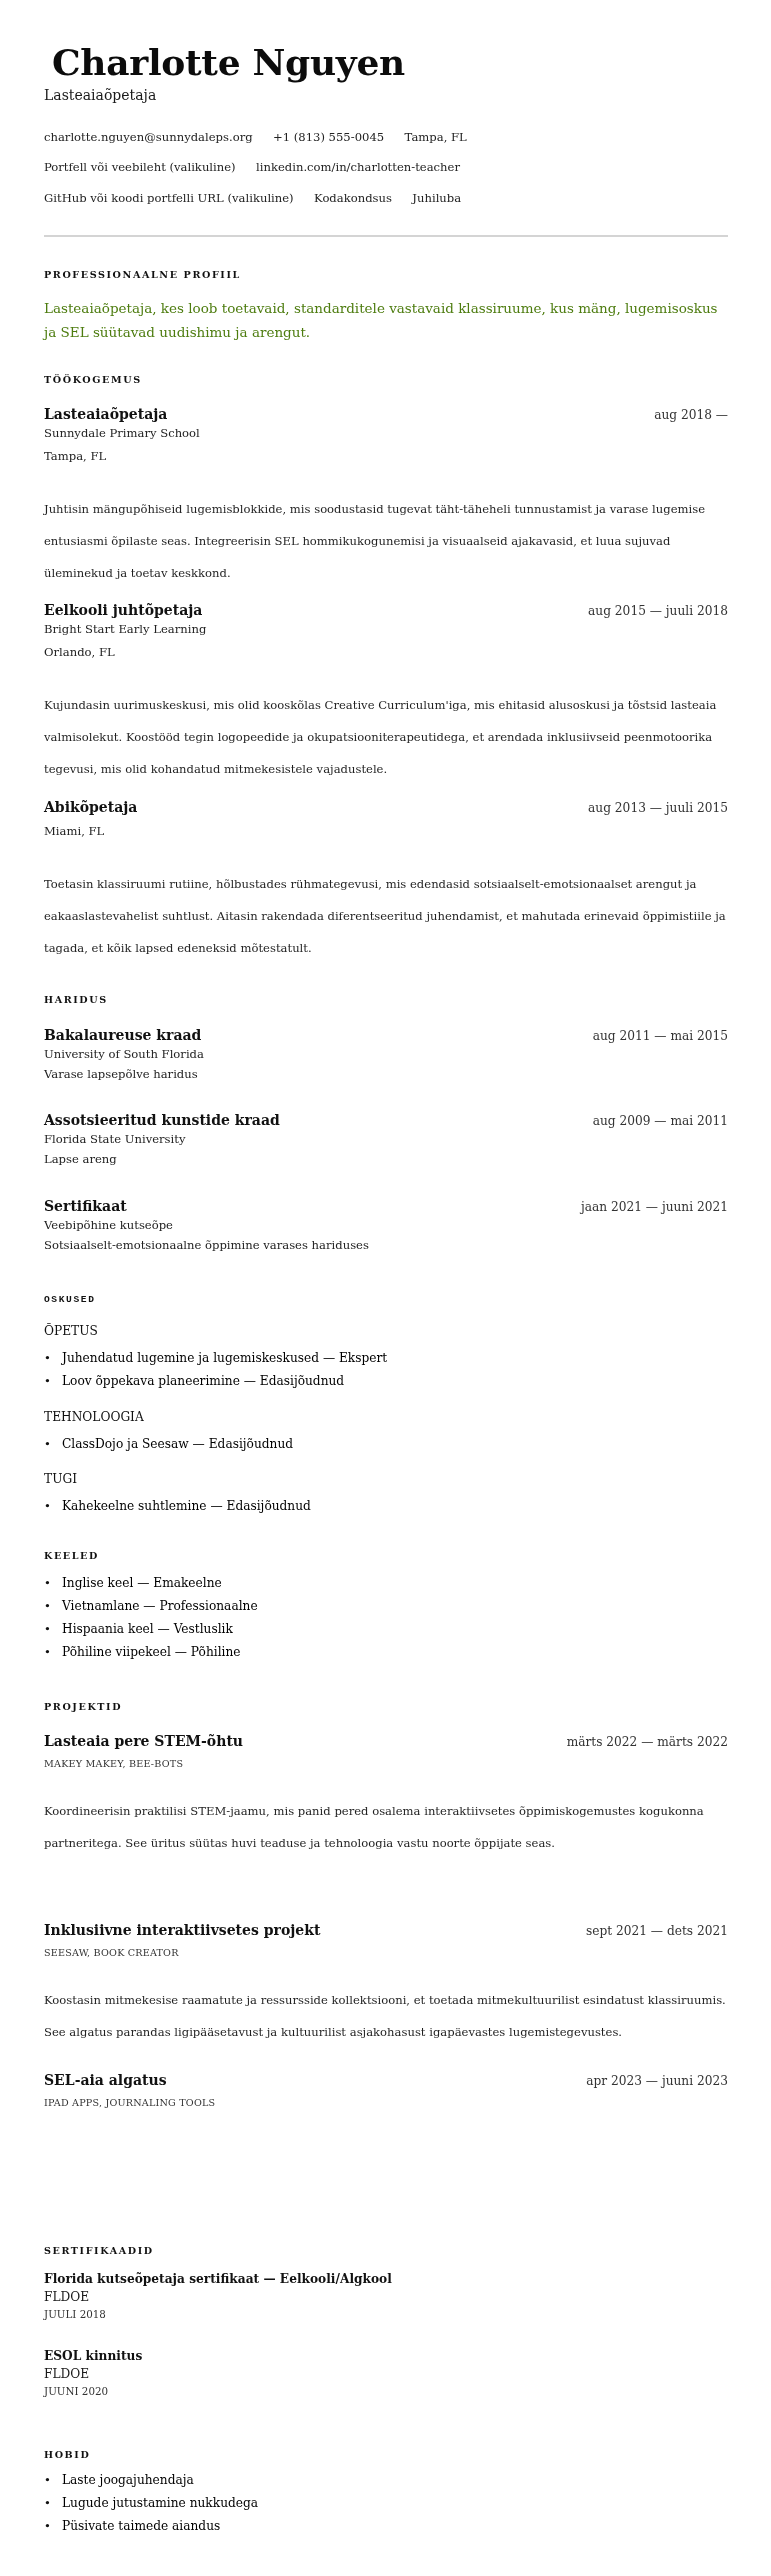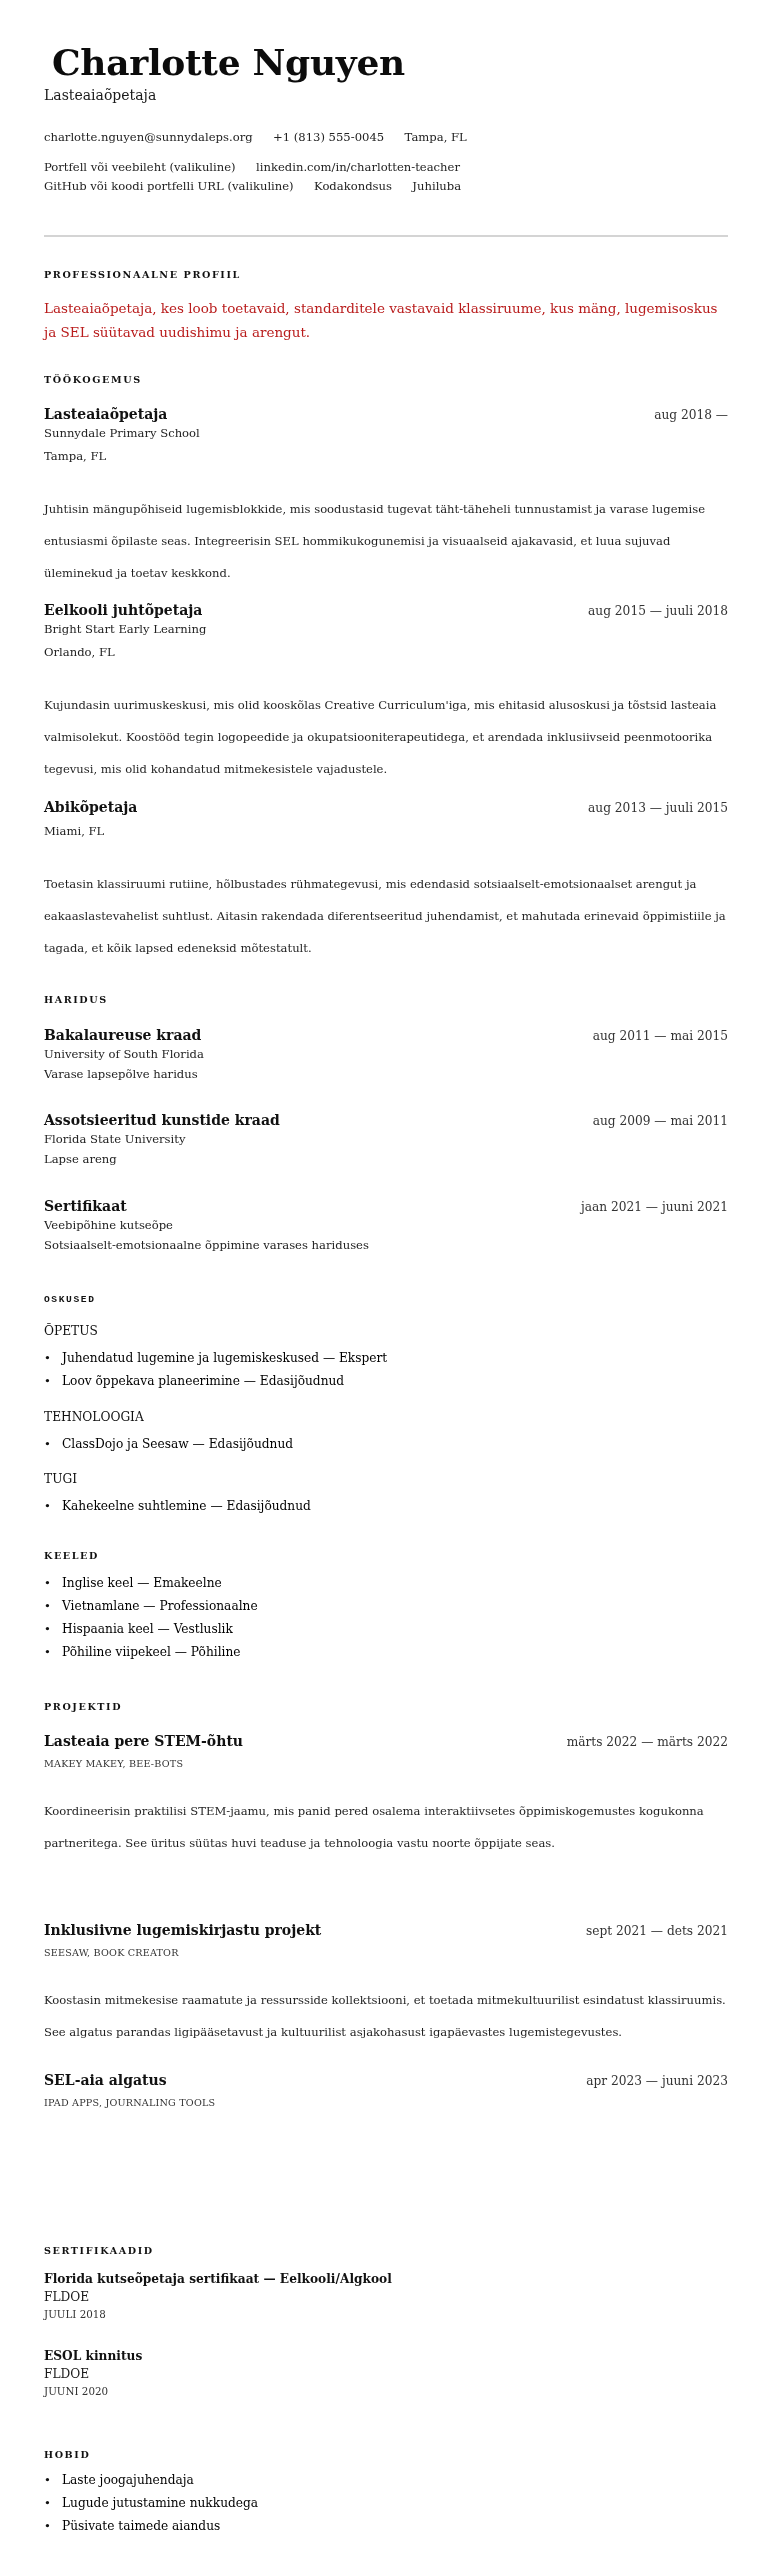--- a/index.html
+++ b/index.html
@@ -13,21 +13,21 @@
   }
   .page { position: absolute; left: 44px; top: 0; width: 684px; }
   .name { font-size: 36px; font-weight: bold; margin: 8px; position: absolute; top: 33px; left: 0; line-height: 1.2; color: #0c0c0c; letter-spacing: -0.3px; }
   .subtitle { position: absolute; top: 87px; left: 0; font-size: 14px; color: #1a1a1a; }
   .contact-line { position: absolute; left: 0; font-size: 11.6px; color: #222; white-space: nowrap; }
   .contact-line span { margin-right: 16.7px; }
   .contact-line span:last-child { margin-right: 0; }
   .divider { position: absolute; top: 235px; left: 0; width: 684px; height: 1.9px; background: #d4d4d4; }
 
   .section-title { position: absolute; left: 0; font-size: 9.6px; font-weight: bold; letter-spacing: 1.6px; text-transform: uppercase; color: #111; }
-  .profile-text { position: absolute; left: 0; top: 296px; width: 684px; font-size: 13.5px; line-height: 24.4px; color: #b91c1c; }
+  .profile-text { position: absolute; left: 0; top: 296px; width: 684px; font-size: 13.5px; line-height: 24.4px; color: #4d7c0f; }
 
   .entry { position: absolute; left: 0; width: 684px; }
   .entry-head { display: flex; justify-content: space-between; align-items: baseline; }
   .entry-title { font-size: 14px; font-weight: bold; color: #111; }
   .entry-date { font-size: 12.2px; color: #333; }
   .entry-org { font-size: 11.6px; color: #222; margin-top: 3.9px; }
   .entry-loc { font-size: 11.6px; color: #222; margin-top: 9px; }
   .entry-desc { font-size: 11.6px; line-height: 32px; color: #1f1f1f; margin-top: 30px; }
   .entry-sub { font-size: 11.6px; color: #222; margin-top: 6.4px; }
   .entry-tech { font-size: 9.6px; color: #333; text-transform: uppercase; margin-top: 9px; letter-spacing: 0.2px; }
@@ -52,21 +52,21 @@
 
   <div class="contact-line" style="top:130px;">
     <span>charlotte.nguyen@sunnydaleps.org</span>
     <span>+1 (813) 555-0045</span>
     <span>Tampa, FL</span>
   </div>
   <div class="contact-line" style="top:160px;">
     <span>Portfell või veebileht (valikuline)</span>
     <span>linkedin.com/in/charlotten-teacher</span>
   </div>
-  <div class="contact-line" style="top:179px;">
+  <div class="contact-line" style="top:191px;">
     <span>GitHub või koodi portfelli URL (valikuline)</span>
     <span>Kodakondsus</span>
     <span>Juhiluba</span>
   </div>
 
   <div class="divider"></div>
 
   <div class="section-title" style="top:269px;">Professionaalne profiil</div>
   <div class="profile-text">Lasteaiaõpetaja, kes loob toetavaid, standarditele vastavaid klassiruume, kus mäng, lugemisoskus ja SEL süütavad uudishimu ja arengut.</div>
 
@@ -162,21 +162,21 @@
     <div class="entry-head">
       <span class="entry-title">Lasteaia pere STEM-õhtu</span>
       <span class="entry-date">märts 2022 — märts 2022</span>
     </div>
     <div class="entry-tech">Makey Makey, Bee-Bots</div>
     <div class="entry-desc" style="margin-top:26px;">Koordineerisin praktilisi STEM-jaamu, mis panid pered osalema interaktiivsetes õppimiskogemustes kogukonna partneritega. See üritus süütas huvi teaduse ja tehnoloogia vastu noorte õppijate seas.</div>
   </div>
 
   <div class="entry" style="top:1922px;">
     <div class="entry-head">
-      <span class="entry-title">Inklusiivne lugemiskirjastu projekt</span>
+      <span class="entry-title">Inklusiivne interaktiivsetes projekt</span>
       <span class="entry-date">sept 2021 — dets 2021</span>
     </div>
     <div class="entry-tech">Seesaw, Book Creator</div>
     <div class="entry-desc" style="margin-top:26px;">Koostasin mitmekesise raamatute ja ressursside kollektsiooni, et toetada mitmekultuurilist esindatust klassiruumis. See algatus parandas ligipääsetavust ja kultuurilist asjakohasust igapäevastes lugemistegevustes.</div>
   </div>
 
   <div class="entry" style="top:2072px;">
     <div class="entry-head">
       <span class="entry-title">SEL-aia algatus</span>
       <span class="entry-date">apr 2023 — juuni 2023</span>

